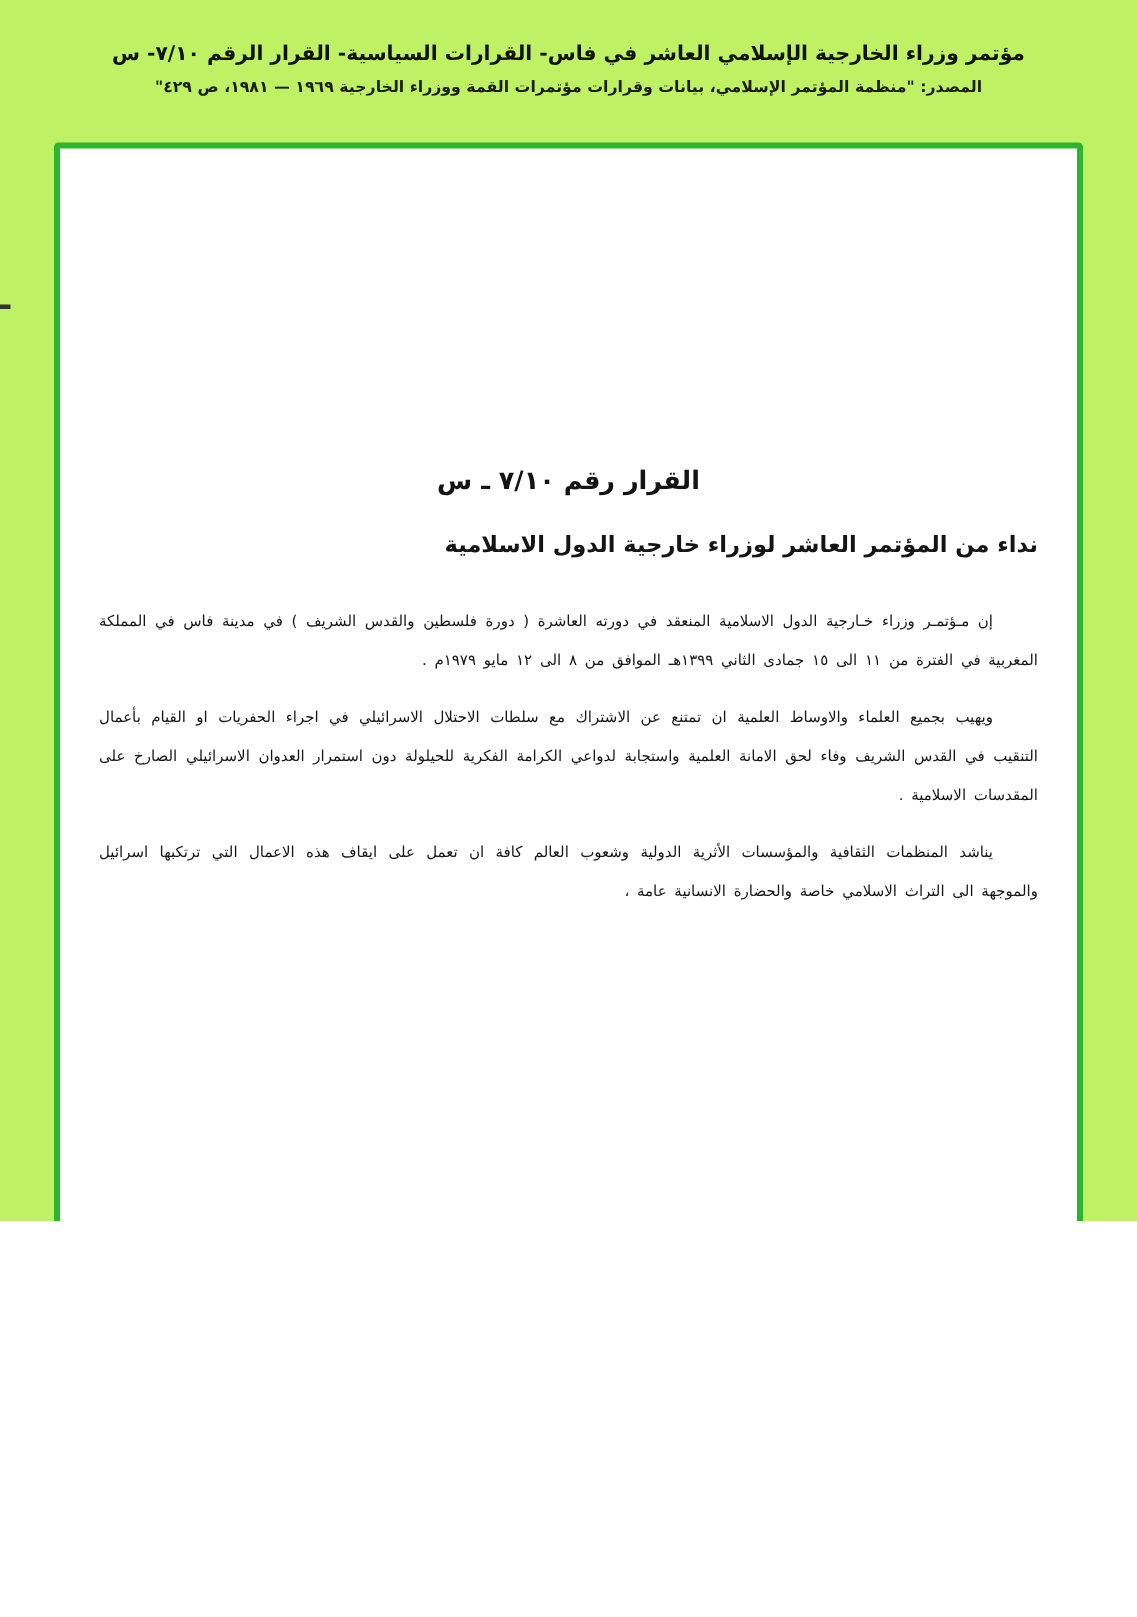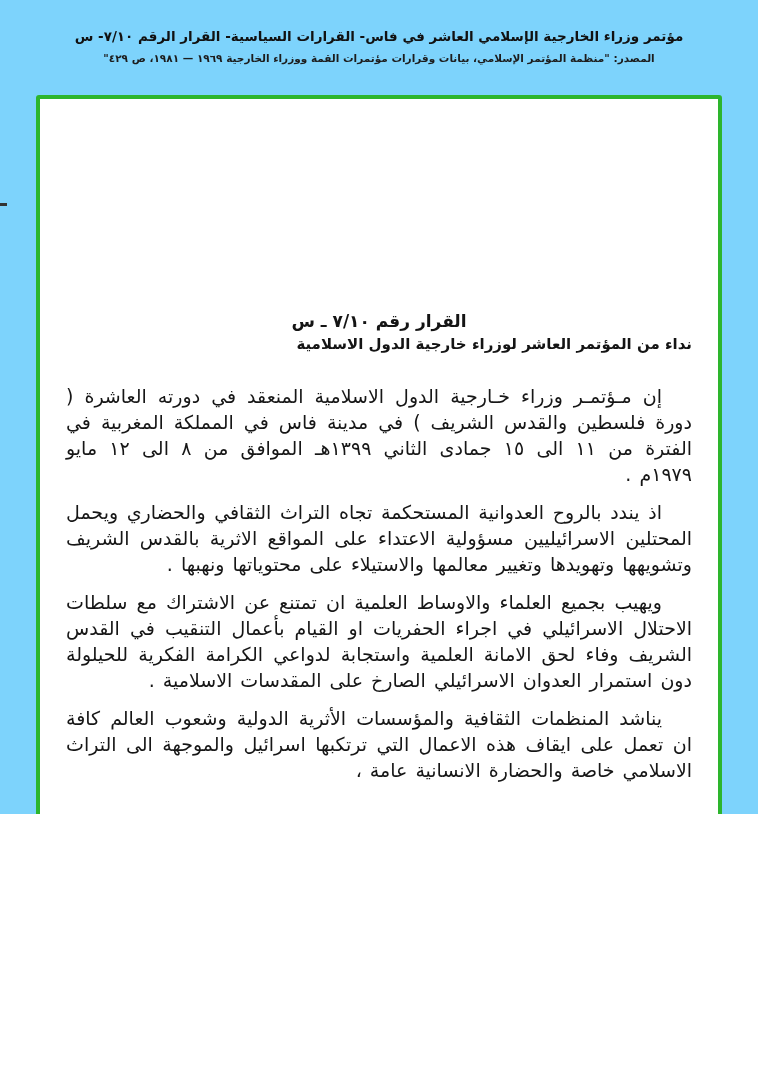--- a/index.html
+++ b/index.html
@@ -5,21 +5,21 @@
   html, body {
     margin: 0;
     padding: 0;
     background: #ffffff;
     font-family: "DejaVu Sans", sans-serif;
   }
   .page {
     position: relative;
     width: 758px;
     height: 814px;
-    background: #7dd3fc;
+    background: #bef264;
     overflow: hidden;
   }
   
   .page-header {
     position: absolute;
     top: 26px;
     left: 0;
     width: 100%;
     text-align: center;
     direction: rtl;
@@ -61,31 +61,31 @@
   }
   .doc-content {
     direction: rtl;
     padding: 212px 26px 0 26px;
     color: #141414;
   }
   .doc-title {
     text-align: center;
     font-size: 17px;
     font-weight: bold;
-    margin: 0 0 4px 0;
+    margin: 0 0 23px 0;
     letter-spacing: 0.3px;
   }
   .doc-subtitle {
     font-size: 15px;
     font-weight: bold;
     margin: 0 0 30px 0;
     letter-spacing: 0.2px;
   }
   .doc-body p {
-    font-size: 19px;
+    font-size: 10px;
     line-height: 26px;
     text-align: justify;
     text-align-last: right;
     text-indent: 30px;
     word-spacing: 2px;
     margin: 0 0 12px 0;
     color: #161616;
   }
 </style>
 </head>
@@ -102,21 +102,20 @@
 
   <div class="doc-frame">
     <div class="doc-content">
 
       <h1 class="doc-title">القرار رقم ٧/١٠ ـ س</h1>
 
       <h2 class="doc-subtitle">نداء من المؤتمر العاشر لوزراء خارجية الدول الاسلامية</h2>
 
       <div class="doc-body">
         <p>إن مـؤتمـر وزراء خـارجية الدول الاسلامية المنعقد في دورته العاشرة ( دورة فلسطين والقدس الشريف ) في مدينة فاس في المملكة المغربية في الفترة من ١١ الى ١٥ جمادى الثاني ١٣٩٩هـ الموافق من ٨ الى ١٢ مايو ١٩٧٩م .</p>
-        <p>اذ يندد بالروح العدوانية المستحكمة تجاه التراث الثقافي والحضاري ويحمل المحتلين الاسرائيليين مسؤولية الاعتداء على المواقع الاثرية بالقدس الشريف وتشويهها وتهويدها وتغيير معالمها والاستيلاء على محتوياتها ونهبها .</p>
         <p>ويهيب بجميع العلماء والاوساط العلمية ان تمتنع عن الاشتراك مع سلطات الاحتلال الاسرائيلي في اجراء الحفريات او القيام بأعمال التنقيب في القدس الشريف وفاء لحق الامانة العلمية واستجابة لدواعي الكرامة الفكرية للحيلولة دون استمرار العدوان الاسرائيلي الصارخ على المقدسات الاسلامية .</p>
         <p>يناشد المنظمات الثقافية والمؤسسات الأثرية الدولية وشعوب العالم كافة ان تعمل على ايقاف هذه الاعمال التي ترتكبها اسرائيل والموجهة الى التراث الاسلامي خاصة والحضارة الانسانية عامة ،</p>
       </div>
 
     </div>
   </div>
 
 </div>
 
 </body></html>

